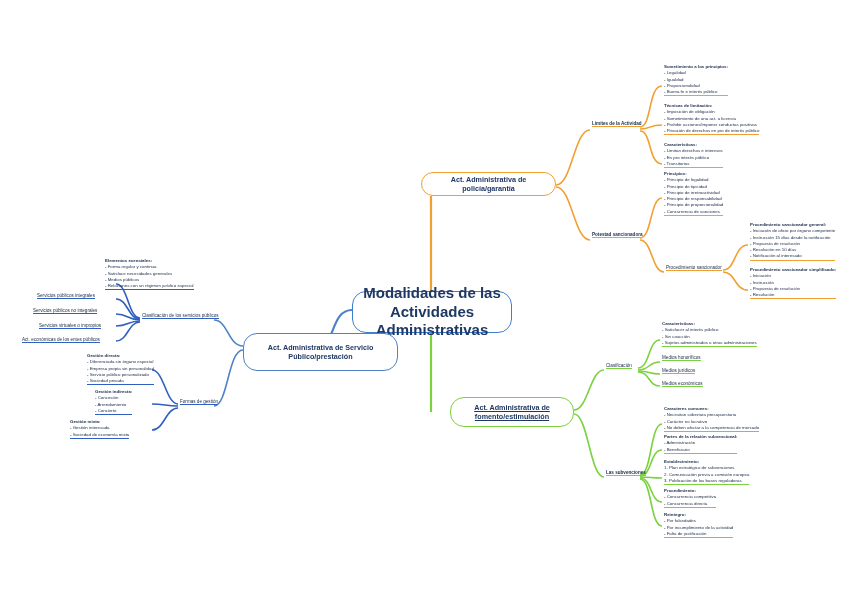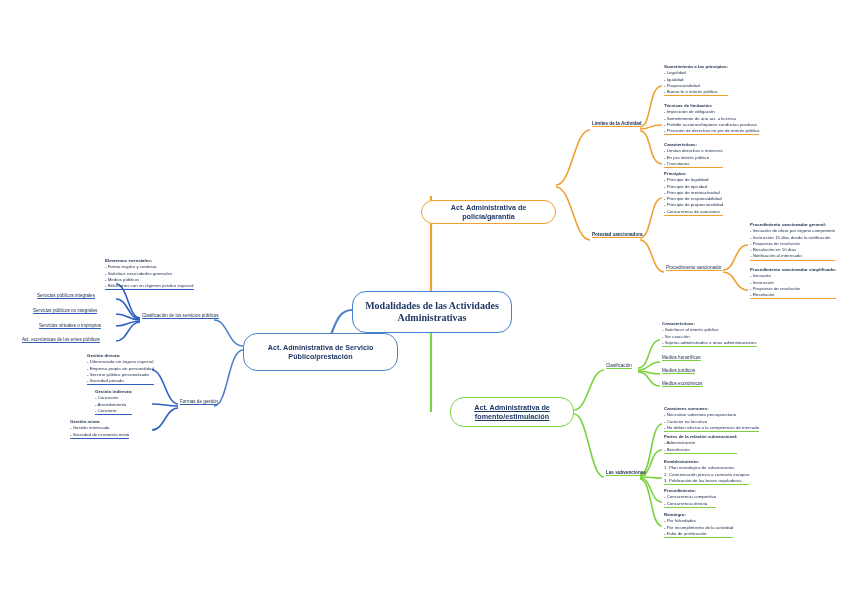--- a/index.html
+++ b/index.html
@@ -7,22 +7,22 @@
        font-family:"Liberation Sans","DejaVu Sans",sans-serif;color:#1f3864;}
   #canvas{position:absolute;left:0;top:0;width:848px;height:597px;}
   svg.links{position:absolute;left:0;top:0;width:848px;height:597px;pointer-events:none;}
 
   .node{position:absolute;box-sizing:border-box;}
 
   
   .pill{border-radius:14px;border:1.4px solid #4f81c7;background:#ffffff;
         display:flex;align-items:center;justify-content:center;text-align:center;
         font-weight:bold;color:#1f3864;line-height:1.25;}
-  .pill.root{border-color:#3f7fd0;font-size:10px;padding:20px 10px;font-family:Liberation Serif, serif;}
-  .pill.orange{border-color:#f0a030;font-size:7.2px;padding:5px 8px;margin-top:28px;}
+  .pill.root{border-color:#3f7fd0;font-size:15px;padding:20px 10px;}
+  .pill.orange{border-color:#f0a030;font-size:7.2px;padding:5px 8px;}
   .pill.blue{border-color:#4f81c7;font-size:7.2px;padding:18px 8px;}
   .pill.green{border-color:#7ad23f;font-size:7.2px;padding:5px 8px;}
 
   
   .leaf{position:absolute;font-size:4.4px;line-height:1.42;color:#20314f;white-space:nowrap;}
   .leaf .hd{font-weight:bold;display:block;}
   .leaf .li{display:block;}
   .leaf.ul-o{border-bottom:1.1px solid #f0a030;}
   .leaf.ul-b{border-bottom:1.1px solid #2f5fc0;}
   .leaf.ul-g{border-bottom:1.1px solid #7ad23f;}

